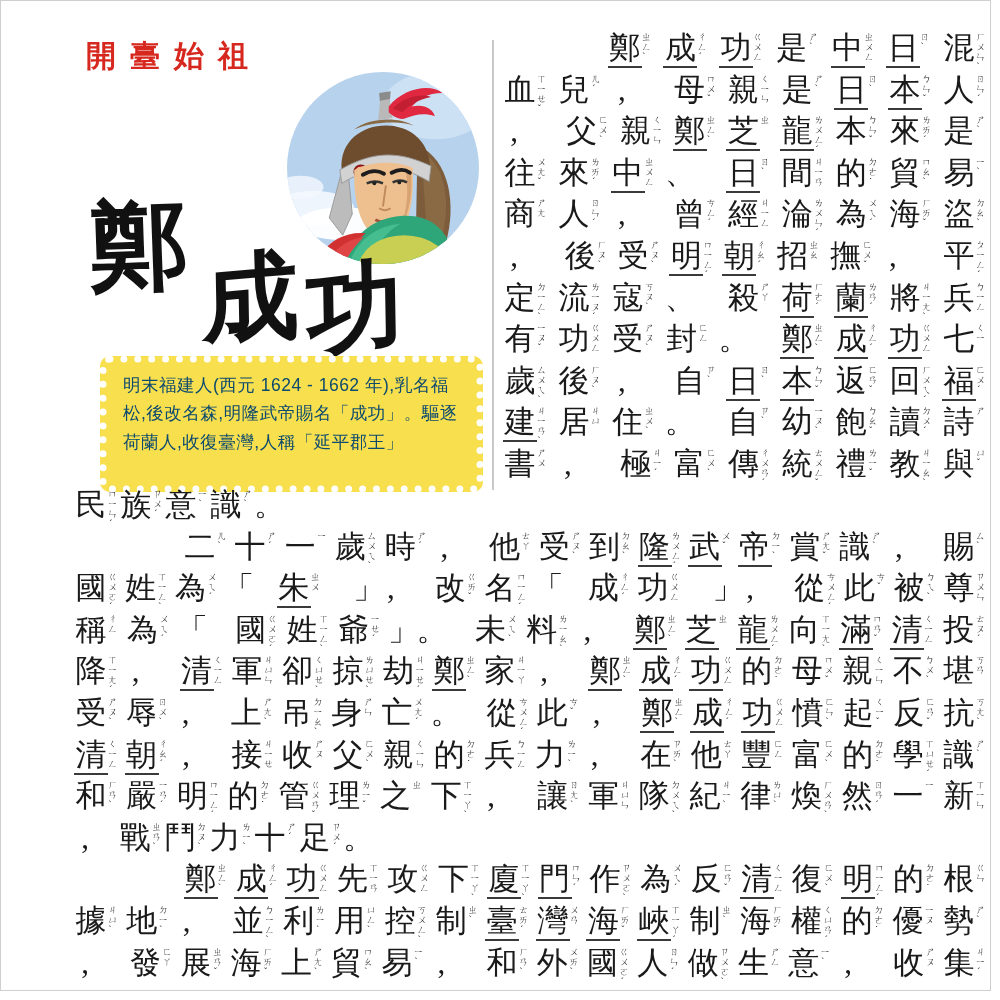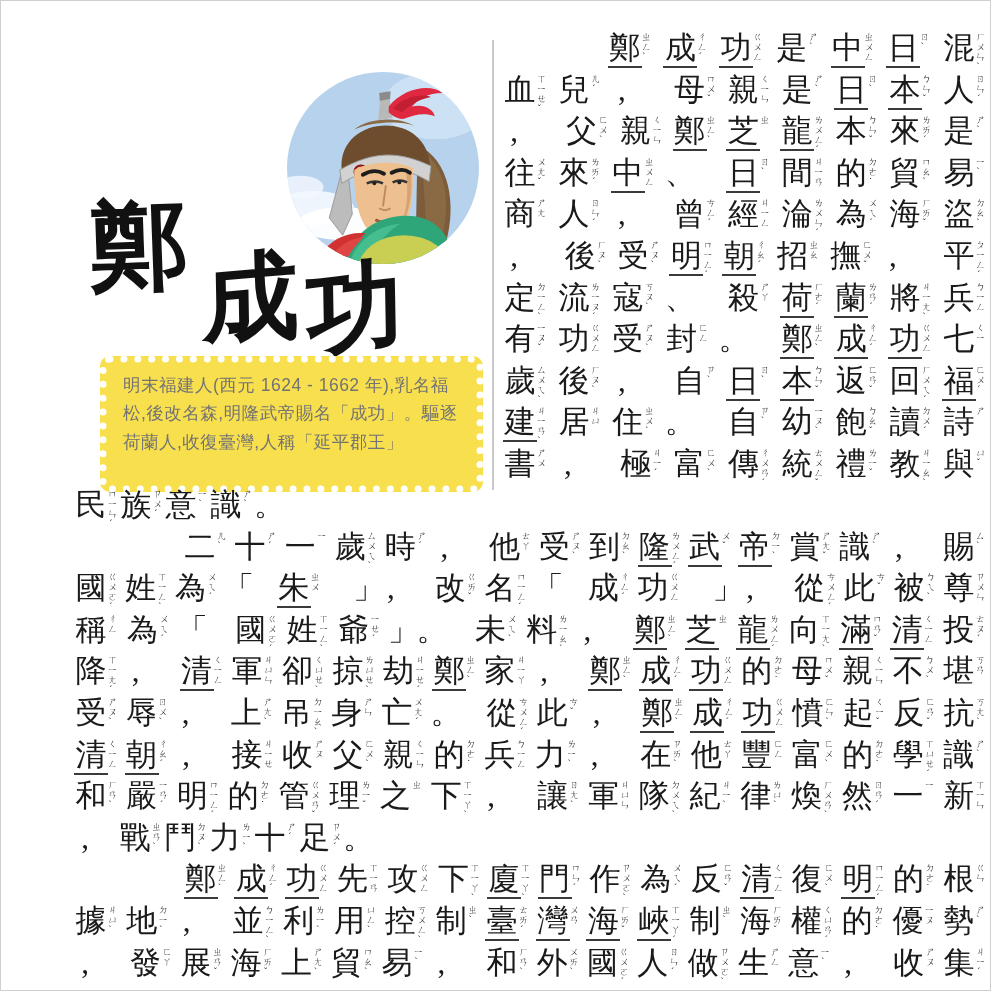--- a/index.html
+++ b/index.html
@@ -23,21 +23,21 @@
        font-family:"Liberation Serif","DejaVu Serif",serif;}
   .big-char.c0{left:90px;top:198px;transform:rotate(-2deg);}
   .big-char.c1{left:202px;top:250px;transform:rotate(-5deg) skewX(-4deg);}
   .big-char.c2{left:306px;top:260px;transform:rotate(-6deg) skewX(-5deg);}
 
   
   .note{position:absolute;left:100px;top:356px;width:383px;height:136px;
        background:#f8df4e;border:7px dotted #ffffff;border-radius:10px;
        box-sizing:border-box;padding:8px 14px 8px 16px;}
   .note-text{font-family:"Liberation Sans","DejaVu Sans",sans-serif;
-       font-size:17.5px;line-height:1.62;color:#737373;letter-spacing:0.5px;}
+       font-size:17.5px;line-height:1.62;color:#0c4a6e;letter-spacing:0.5px;}
 
   
   .divider{position:absolute;left:492px;top:40px;width:2px;height:450px;background:#c9c9c9;}
 
   
   .colblock{position:absolute;left:503px;top:30px;width:484px;}
   .bodyblock{position:absolute;left:74px;top:487px;width:913px;}
   .tline{display:flex;align-items:flex-start;height:41.6px;}
   .tline.just{justify-content:space-between;}
   .ind{flex:none;display:inline-block;}
@@ -50,20 +50,21 @@
       font-family:"DejaVu Sans","Liberation Sans",sans-serif;
       font-size:9.5px;line-height:1.06;color:#222;}
   .zy i{font-style:normal;height:10px;text-align:left;}
 </style>
 </head>
 <body>
 
 <div class="page">
   <div class="frame"></div>
 
+  <div class="section-header">開臺始祖</div>
 
   <div class="portrait">
     <svg viewBox="0 0 200 200">
       <rect x="0" y="0" width="200" height="200" fill="#b7d2ec"></rect>
       <ellipse cx="155" cy="35" rx="55" ry="35" fill="#cde1f4"></ellipse>
       <ellipse cx="28" cy="142" rx="42" ry="18" fill="#eef5fd"></ellipse>
       <ellipse cx="58" cy="158" rx="48" ry="17" fill="#ffffff" opacity="0.95"></ellipse>
       <ellipse cx="14" cy="120" rx="24" ry="12" fill="#f4f9ff" opacity="0.8"></ellipse>
 
       <path d="M136,76 C170,92 176,138 166,176 L134,182 Z" fill="#7c5c3a"></path>

